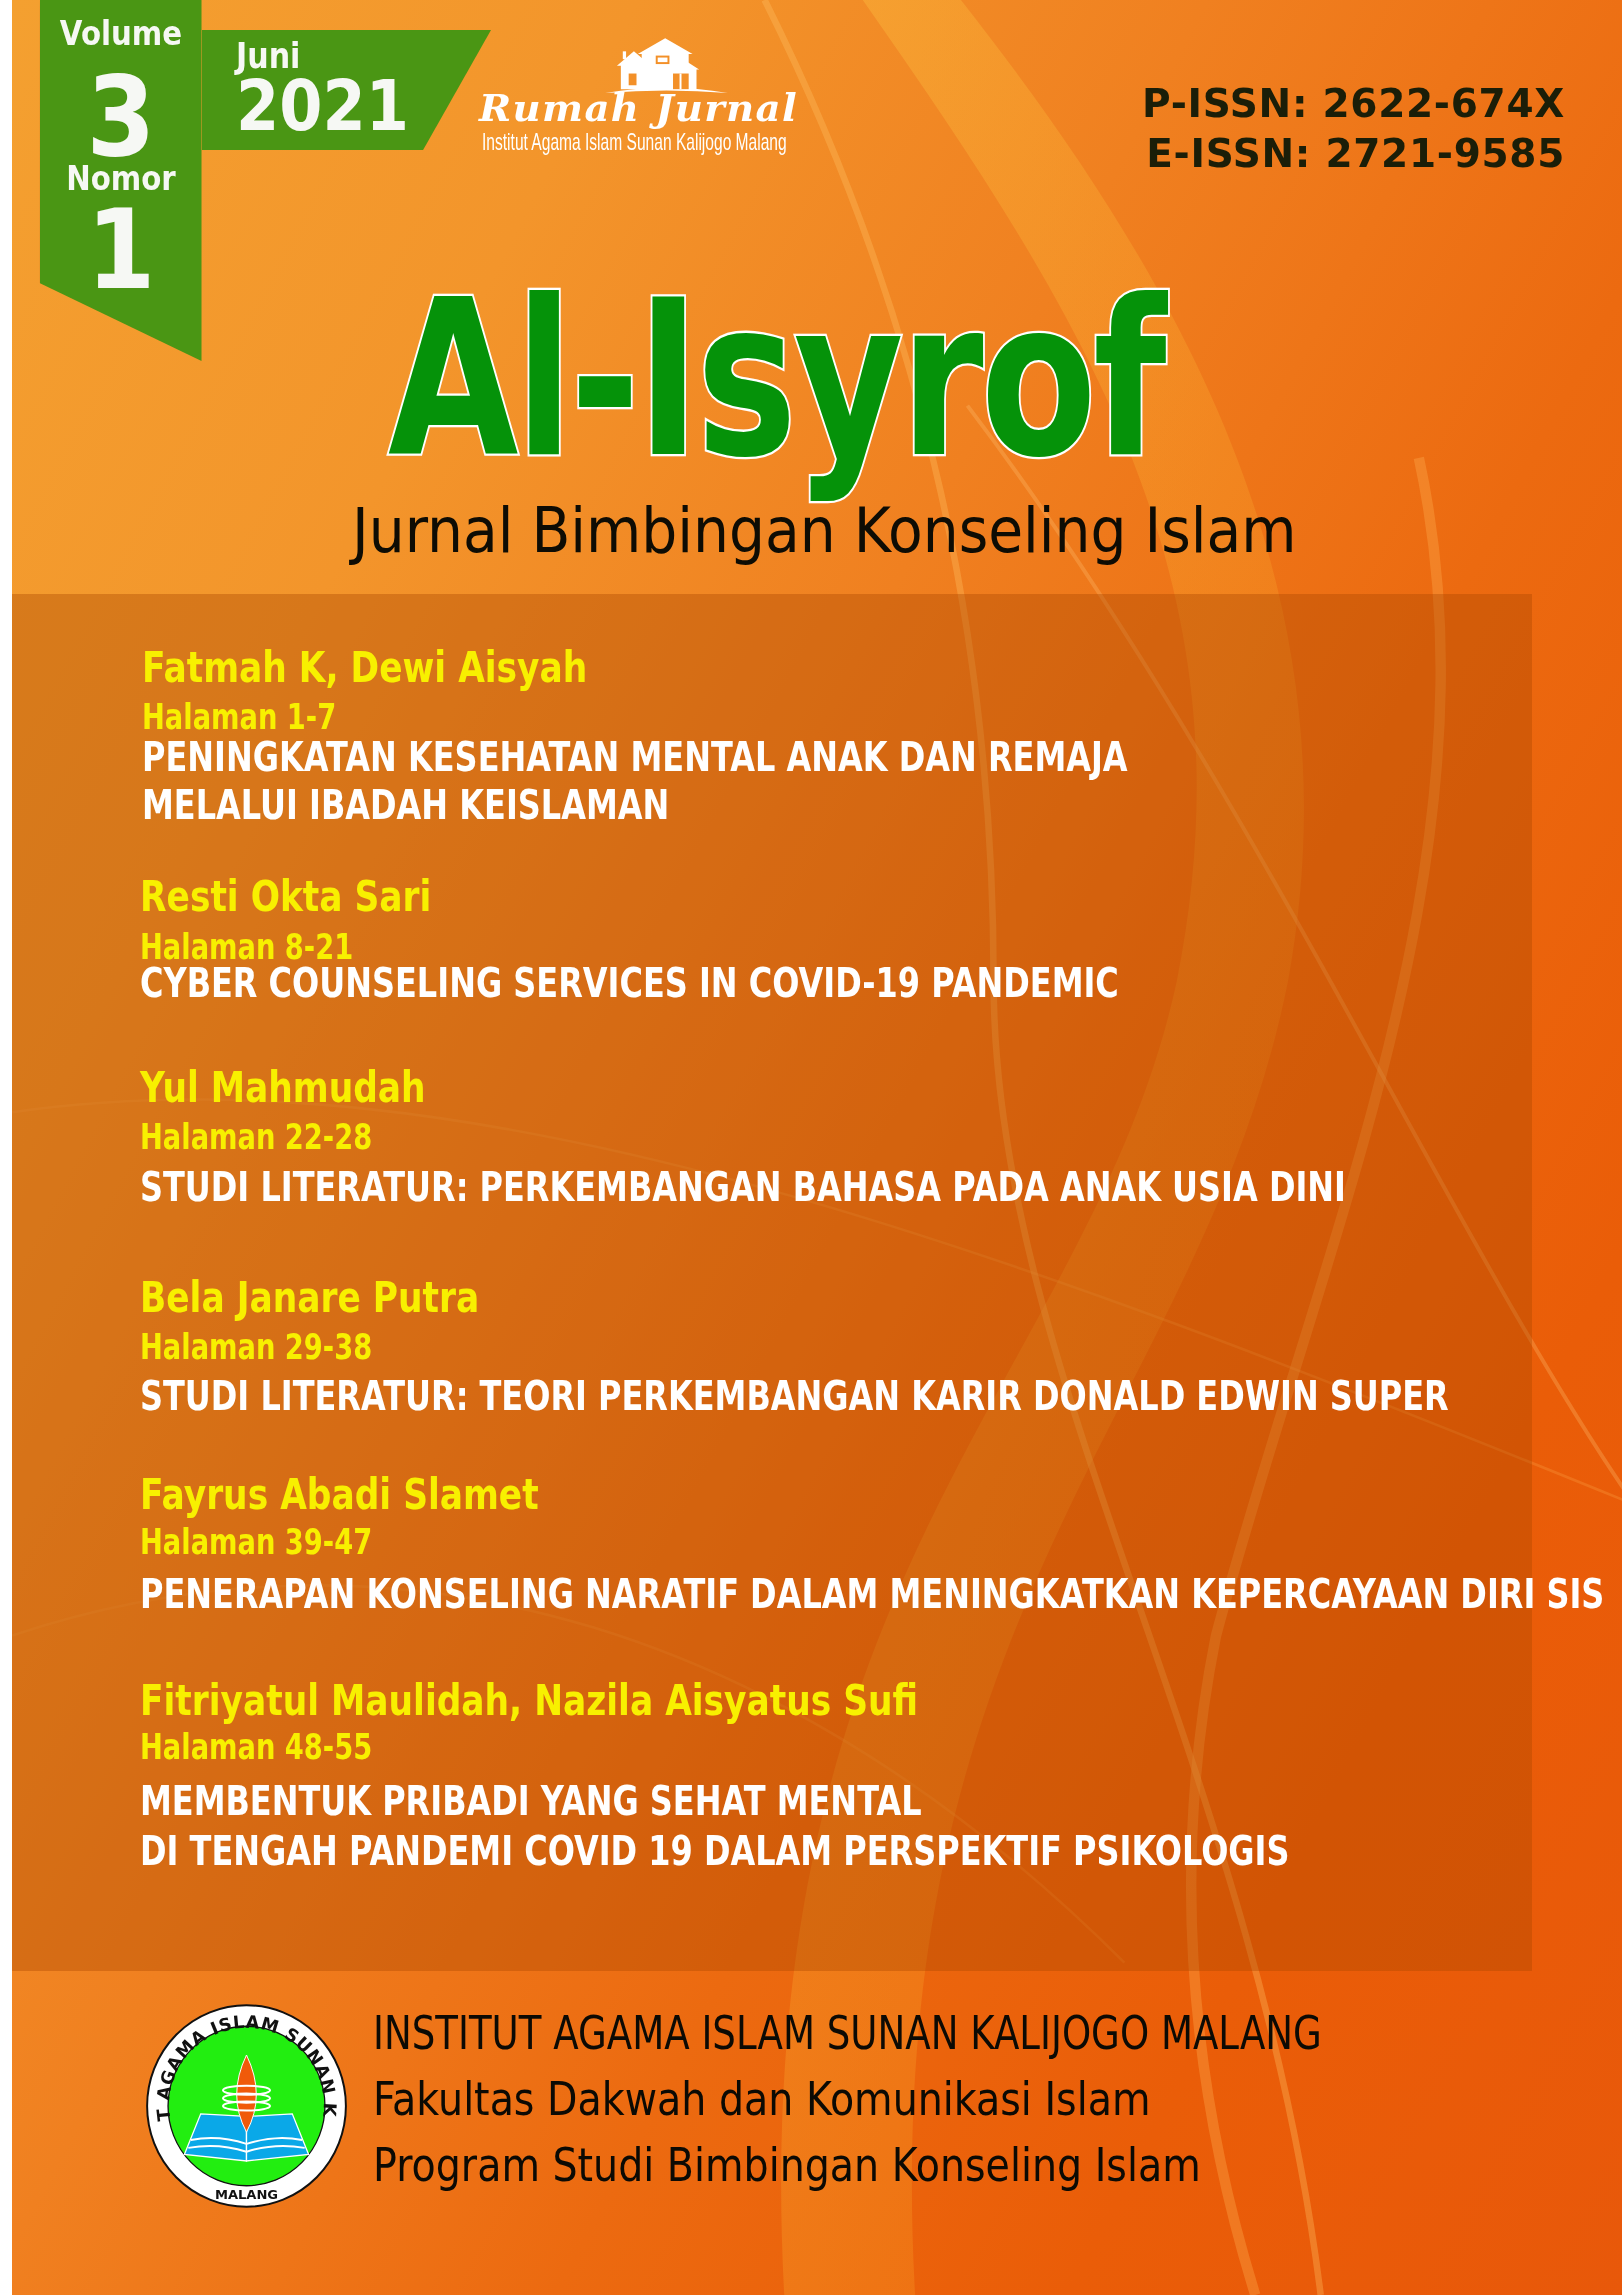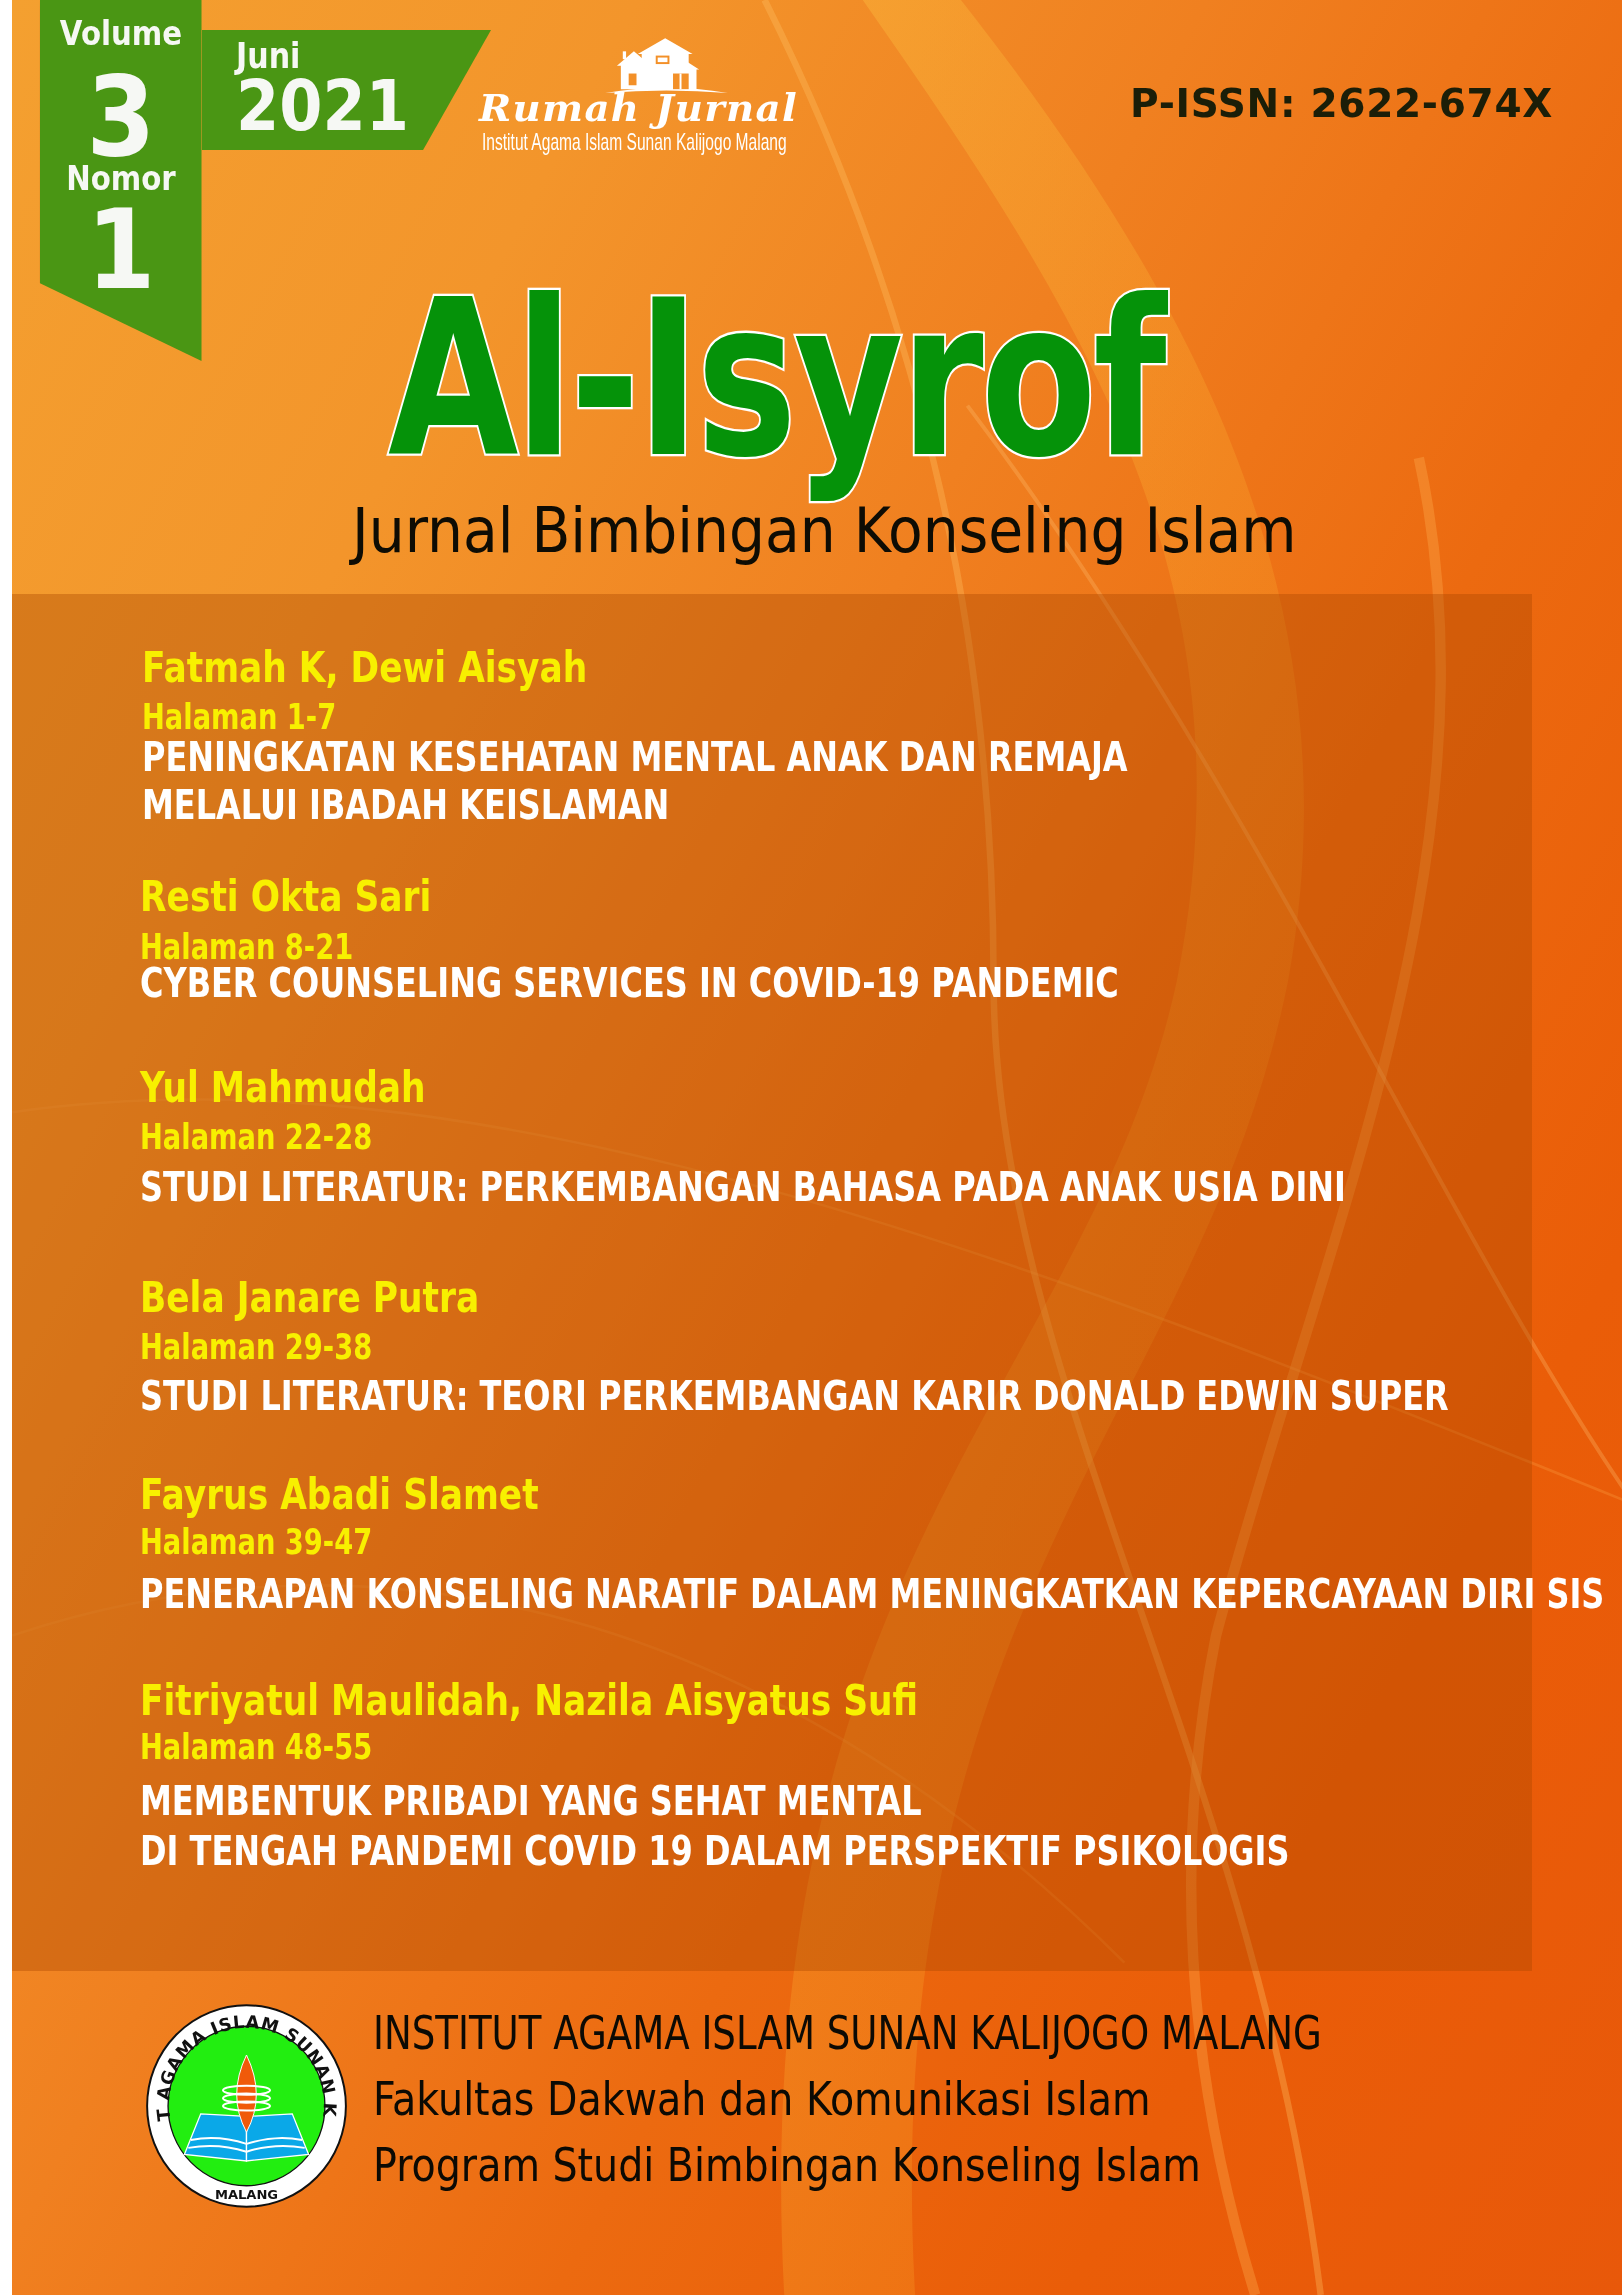--- a/index.html
+++ b/index.html
@@ -22,21 +22,21 @@
   .bn-text.num { font-size:110px; transform:scaleX(.9); }
   .date-text { color:#f6f8f4; font-family:"DejaVu Sans", sans-serif; font-weight:bold; line-height:1;
                position:absolute; left:224px; transform-origin:left top; }
 
   
   .rj-name { left:467px; top:89px; font-family:"DejaVu Serif", serif; font-weight:bold; font-style:italic;
              font-size:38px; color:#fff; transform:scaleX(1.02); transform-origin:left top; line-height:1; letter-spacing:1.3px; }
   .rj-sub { left:470px; top:131px; font-family:"Liberation Sans", sans-serif; font-size:23.6px; color:#fff;
             transform:scaleX(.66); transform-origin:left top; line-height:1; }
 
-  .issn { right:82px; font-family:"DejaVu Sans", sans-serif; font-weight:bold; font-size:39px;
+  .issn { right:70px; font-family:"DejaVu Sans", sans-serif; font-weight:bold; font-size:39px;
           color:#1b1e08; line-height:1; letter-spacing:0.7px; }
 
   .title { left:376px; top:272px; font-family:"DejaVu Sans", sans-serif; font-weight:bold;
            font-size:216px; line-height:1; color:#059209; letter-spacing:-3.9px;
            -webkit-text-stroke:4.6px #ffffff; paint-order: stroke fill;
            transform:scaleX(.78); transform-origin:left top; }
   .subtitle { left:340px; top:499px; font-family:"DejaVu Sans", sans-serif; font-size:63px;
               color:#0e0c04; line-height:1; transform:scaleX(.9); transform-origin:left top; }
 
   .toc-box { position:absolute; left:0; top:594px; width:1520px; height:1377px;
@@ -93,20 +93,21 @@
     <polygon points="98,44 122,32 150,50 146,50 146,80 100,80" fill="#fff"></polygon>
     <rect x="85" y="30" width="18" height="10" fill="none" stroke="#f39028" stroke-width="3"></rect>
     <rect x="42" y="56" width="12" height="18" fill="#f39028"></rect>
     <rect x="110" y="56" width="24" height="24" fill="#f39028"></rect>
     <rect x="120" y="56" width="3" height="24" fill="#fff"></rect>
   </svg>
   <div class="abs rj-name">Rumah Jurnal</div>
   <div class="abs rj-sub">Institut Agama Islam Sunan Kalijogo Malang</div>
 
   <div class="abs issn" style="top:84px;">P-ISSN: 2622-674X</div>
+  <div class="abs issn" style="top:134px;">E-ISSN: 2721-9585</div>
 
   <div class="abs title">Al-Isyrof</div>
   <div class="abs subtitle">Jurnal Bimbingan Konseling Islam</div>
 
   <div class="toc-box"></div>
 
   <div>
 
     <div class="abs author" style="left:130px; top:647px;">Fatmah K, Dewi Aisyah</div>
     <div class="abs pages" style="left:130px; top:700px;">Halaman 1-7</div>

